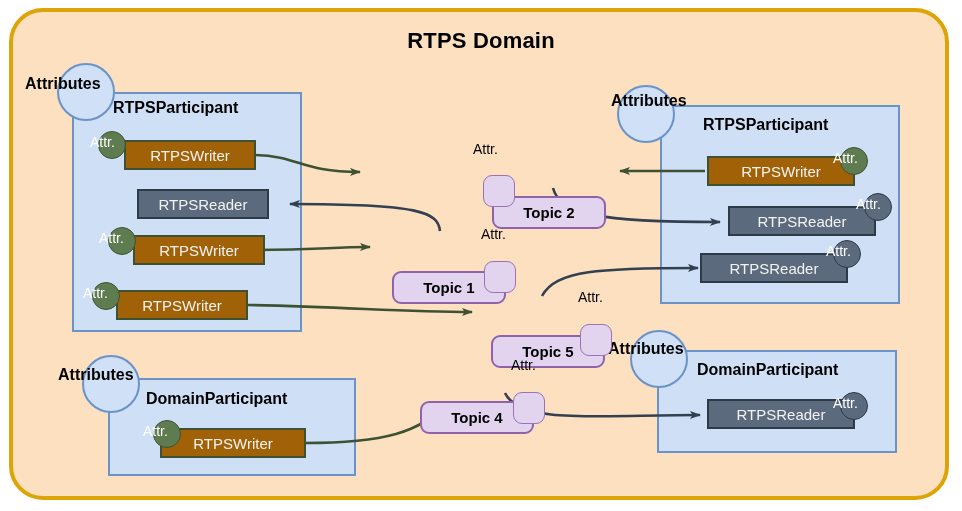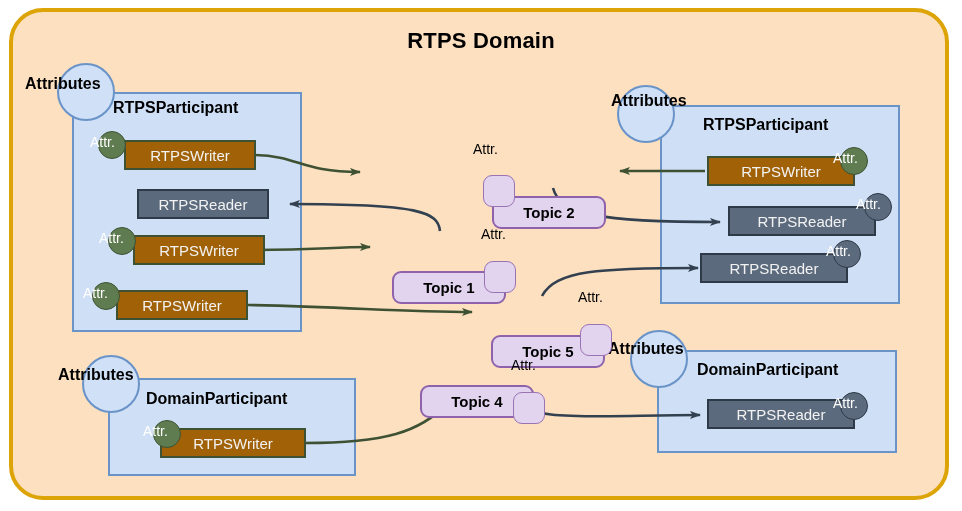--- a/index.html
+++ b/index.html
@@ -279,19 +279,19 @@
   </div>
   <div class="attr-badge topic" style="left:484px; top:220px; width:32px; height:32px;"></div>
   <div class="attr-text on-light" style="left:481px; top:226px; z-index:8;">Attr.</div>
 
   <div class="topic" style="left:491px; top:294px; width:114px; height:33px;">
     <span>Topic 5</span>
   </div>
   <div class="attr-badge topic" style="left:580px; top:283px; width:32px; height:32px;"></div>
   <div class="attr-text on-light" style="left:578px; top:289px; z-index:8;">Attr.</div>
 
-  <div class="topic" style="left:420px; top:344px; width:114px; height:33px;">
+  <div class="topic" style="left:420px; top:360px; width:114px; height:33px;">
     <span>Topic 4</span>
   </div>
   <div class="attr-badge topic" style="left:513px; top:351px; width:32px; height:32px;"></div>
   <div class="attr-text on-light" style="left:511px; top:357px; z-index:8;">Attr.</div>
 
 </div>
 
 </body></html>

